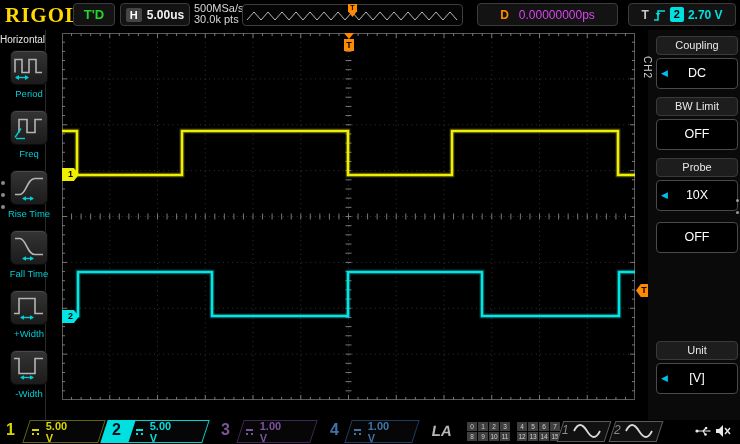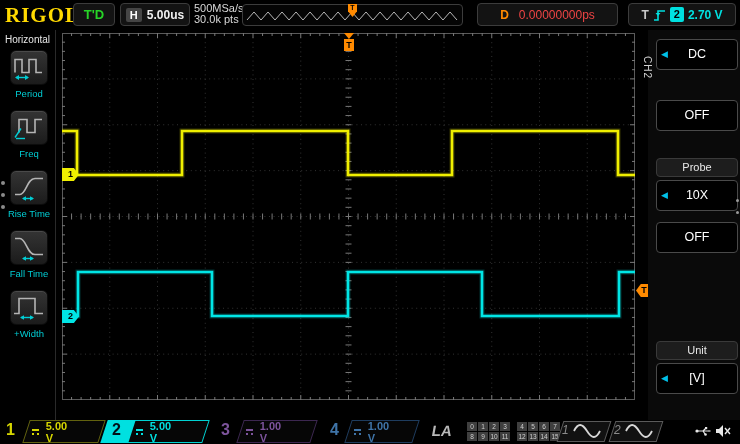--- a/index.html
+++ b/index.html
@@ -14,28 +14,28 @@
   #trig-status { left:73px; width:42px; color:#27d427; font-weight:bold; font-size:13px; }
   #hbox { left:120px; width:70px; }
   #hbox .hkey { background:#454545; color:#fff; font-weight:bold; font-size:11px; border-radius:2px; padding:1px 4px; margin-right:5px; }
   #hbox .hval { color:#f0f0f0; font-size:12px; font-weight:bold; }
   #srate { position:absolute; left:194px; top:3px; color:#d8d8d8; font-size:11px; line-height:11px; }
   #strip { left:242px; width:221px; height:22px; top:4px; background:#050505; overflow:visible; }
   #strip svg { position:absolute; left:2px; top:2px; }
   #strip-marker { position:absolute; left:105px; top:-1px; width:9px; height:13px; background:#ff8a00; clip-path:polygon(0 0,100% 0,100% 55%,50% 100%,0 55%); color:#000; font-size:7px; font-weight:bold; text-align:center; line-height:8px; }
   #dbox { left:477px; width:141px; }
   #dbox .dkey { color:#ff8a00; font-weight:bold; font-size:12px; margin-right:10px; }
-  #dbox .dval { color:#ef4444; font-size:12px; }
+  #dbox .dval { color:#d946ef; font-size:12px; }
   #trigbox { left:628px; width:108px; }
   #trigbox .tkey { color:#c8c8c8; font-weight:bold; font-size:12px; margin-right:4px; }
   #trigbox .tch { background:#00e0e0; color:#000; font-weight:bold; font-size:11px; border-radius:2px; padding:0 4px; margin:0 4px; line-height:15px; }
   #trigbox .tlvl { color:#00e0e0; font-size:12px; font-weight:bold; }
 
   
-  #sidebar { position:absolute; left:0; top:30px; width:56px; height:390px; background:#000; border-right:1px solid #2a2a2a; }
+  #sidebar { position:absolute; left:0; top:30px; width:46px; height:390px; background:#000; border-right:1px solid #2a2a2a; }
   #sidebar .title { color:#e8e8e8; font-size:10px; text-align:center; margin-top:4px; }
   .side-item { position:absolute; left:0; width:58px; height:58px; text-align:center; }
   .icon-box { position:absolute; left:10px; top:0; width:38px; height:35px; background:linear-gradient(#343434,#1b1b1b); border:1px solid #0c0c0c; border-radius:6px; box-shadow:inset 0 1px 0 #4a4a4a; }
   .side-label { position:absolute; top:38px; width:58px; color:#00cdd4; font-size:9.5px; }
   .side-dots { position:absolute; left:1px; top:143px; }
   .side-dots i { display:block; width:4px; height:4px; border-radius:50%; background:#8a8a8a; margin:8px 0; }
 
   
   #grat-wrap { position:absolute; left:62px; top:33px; width:573px; height:367px; background:#000; }
   #chan-tag-1, #chan-tag-2 { position:absolute; left:0; width:17px; height:13px; color:#000; font-size:9px; font-weight:bold; text-align:center; line-height:13px; clip-path:polygon(0 0,70% 0,100% 50%,70% 100%,0 100%); }
@@ -159,20 +159,28 @@
 
     <div class="side-item" style="top:260px">
       <div class="icon-box"><svg width="36" height="33" viewBox="0 0 36 30">
         <path d="M3 21 H8 V6 H24 V21 H32" stroke="#b4b4b4" stroke-width="1.6" fill="none"></path>
         <path d="M10 25 H22" stroke="#00cdd4" stroke-width="1.4"></path>
         <path d="M9 25 l4 -2.2 v4.4 z M23 25 l-4 -2.2 v4.4 z" fill="#00cdd4"></path>
       </svg></div>
       <div class="side-label">+Width</div>
     </div>
 
+    <div class="side-item" style="top:320px">
+      <div class="icon-box"><svg width="36" height="33" viewBox="0 0 36 30">
+        <path d="M3 6 H8 V21 H24 V6 H32" stroke="#b4b4b4" stroke-width="1.6" fill="none"></path>
+        <path d="M10 25 H22" stroke="#00cdd4" stroke-width="1.4"></path>
+        <path d="M9 25 l4 -2.2 v4.4 z M23 25 l-4 -2.2 v4.4 z" fill="#00cdd4"></path>
+      </svg></div>
+      <div class="side-label">-Width</div>
+    </div>
 
     <div class="side-dots">
         <i></i>
         <i></i>
         <i></i>
       </div>
   </div>
 
   <div id="grat-wrap">
     <svg id="grat" width="573" height="367">
@@ -500,26 +508,28 @@
     </div>
     <div id="chan-tag-1">1</div>
     <div id="chan-tag-2">2</div>
     <div id="trig-level-tag">T</div>
   </div>
 
   <div id="menu">
     <div id="menu-ch-label">CH2</div>
 
     <div class="menu-item" style="top:6px">
+      <div class="menu-label">Coupling</div>
       <div class="menu-value">
         <span class="menu-arrow">◀</span>
         <span>DC</span>
       </div>
     </div>
     <div class="menu-item" style="top:67px">
+      <div class="menu-label">BW Limit</div>
       <div class="menu-value">
         
         <span>OFF</span>
       </div>
     </div>
     <div class="menu-item" style="top:128px">
       <div class="menu-label">Probe</div>
       <div class="menu-value">
         <span class="menu-arrow">◀</span>
         <span>10X</span>

